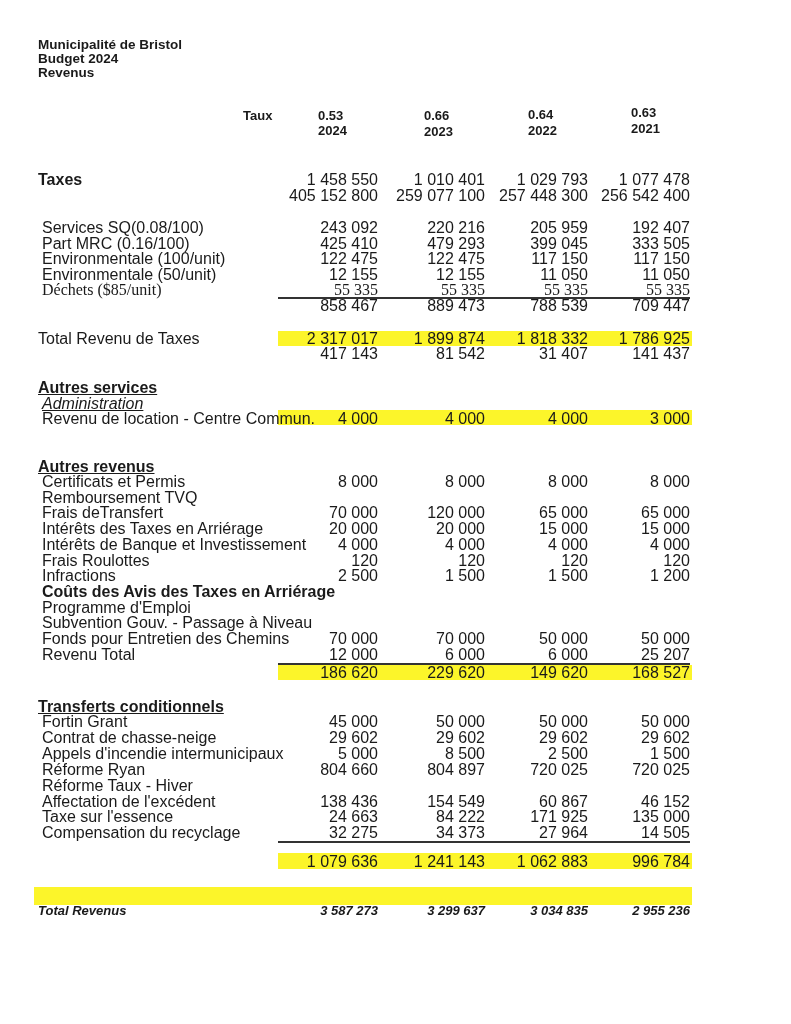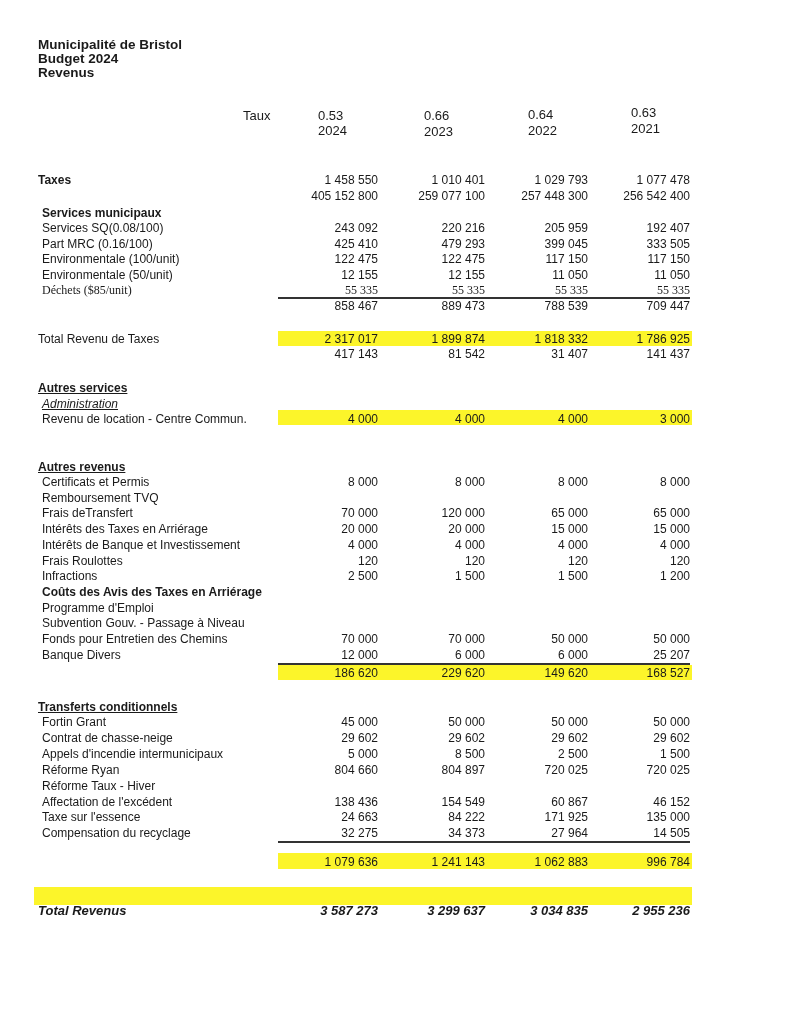--- a/index.html
+++ b/index.html
@@ -1,31 +1,31 @@
 <!DOCTYPE html>
 <html><head>
 <meta charset="utf-8">
 <style>
   html, body { margin: 0; padding: 0; background: #ffffff; }
   body { width: 791px; height: 1024px; position: relative; overflow: hidden;
          font-family: "Liberation Sans", sans-serif; color: #1a1a1a; }
   .page { position: absolute; left: 0; top: 0; width: 791px; height: 744px; }
   .hdr { position: absolute; left: 38px; top: 38px; font-weight: bold; font-size: 13.5px; line-height: 14px; }
   .hdr div { height: 14px; }
-  .row { position: absolute; left: 0; width: 791px; height: 14px; font-size: 12px; line-height: 14px; }
+  .row { position: absolute; left: 0; width: 791px; height: 14px; font-size: 16px; line-height: 14px; }
   .lbl { position: absolute; left: 38px; white-space: nowrap; }
   .lbl.ind { left: 42px; }
   .num { position: absolute; width: 110px; text-align: right; white-space: nowrap; }
   .c0 { left: 268px; } .c1 { left: 375px; } .c2 { left: 478px; } .c3 { left: 580px; }
   .bold { font-weight: bold; }
   .ul { text-decoration: underline; }
   .it { font-style: italic; }
   .hl { position: absolute; background: #fcf52a; }
   .rule { position: absolute; height: 2px; background: #333; }
-  .colhead { position: absolute; font-weight: normal; font-size: 13px; line-height: 14px; }
+  .colhead { position: absolute; font-weight: bold; font-size: 13px; line-height: 14px; }
   .total { font-weight: bold; font-style: italic; font-size: 13px; }
 </style>
 </head>
 <body>
 
 <div class="page">
 
   <div class="hdr">
     <div>Municipalité de Bristol</div>
     <div>Budget 2024</div>
@@ -49,23 +49,20 @@
     <span class="num c2">1 029 793</span>
     <span class="num c3">1 077 478</span>
   </div>
   <div class="row" style="top:189px;">
     <span class="num c0">405 152 800</span>
     <span class="num c1">259 077 100</span>
     <span class="num c2">257 448 300</span>
     <span class="num c3">256 542 400</span>
   </div>
 
-  <div class="row" style="top:206px;">
-    <span class="lbl ind bold">Services municipaux</span>
-  </div>
   <div id="svc-rows">
       <div class="row" style="top: 221px;">
         <span class="lbl ind">Services SQ(0.08/100)</span>
         <span class="num c0">243 092</span>
         <span class="num c1">220 216</span>
         <span class="num c2">205 959</span>
         <span class="num c3">192 407</span>
       </div>
       <div class="row" style="top: 236.5px;">
         <span class="lbl ind">Part MRC (0.16/100)</span>
@@ -209,21 +206,21 @@
         <span class="num c3"></span>
       </div>
       <div class="row" style="top: 632px;">
         <span class="lbl ind">Fonds pour Entretien des Chemins</span>
         <span class="num c0">70 000</span>
         <span class="num c1">70 000</span>
         <span class="num c2">50 000</span>
         <span class="num c3">50 000</span>
       </div>
       <div class="row" style="top: 647.7px;">
-        <span class="lbl ind">Banque Divers</span>
+        <span class="lbl ind">Revenu Total</span>
         <span class="num c0">12 000</span>
         <span class="num c1">6 000</span>
         <span class="num c2">6 000</span>
         <span class="num c3">25 207</span>
       </div>
     </div>
   <div class="rule" style="left:278px;top:663px;width:412px;"></div>
   <div class="hl" style="left:278px;top:665px;width:414px;height:15px;"></div>
   <div class="row" style="top:666px;">
     <span class="num c0">186 620</span>

